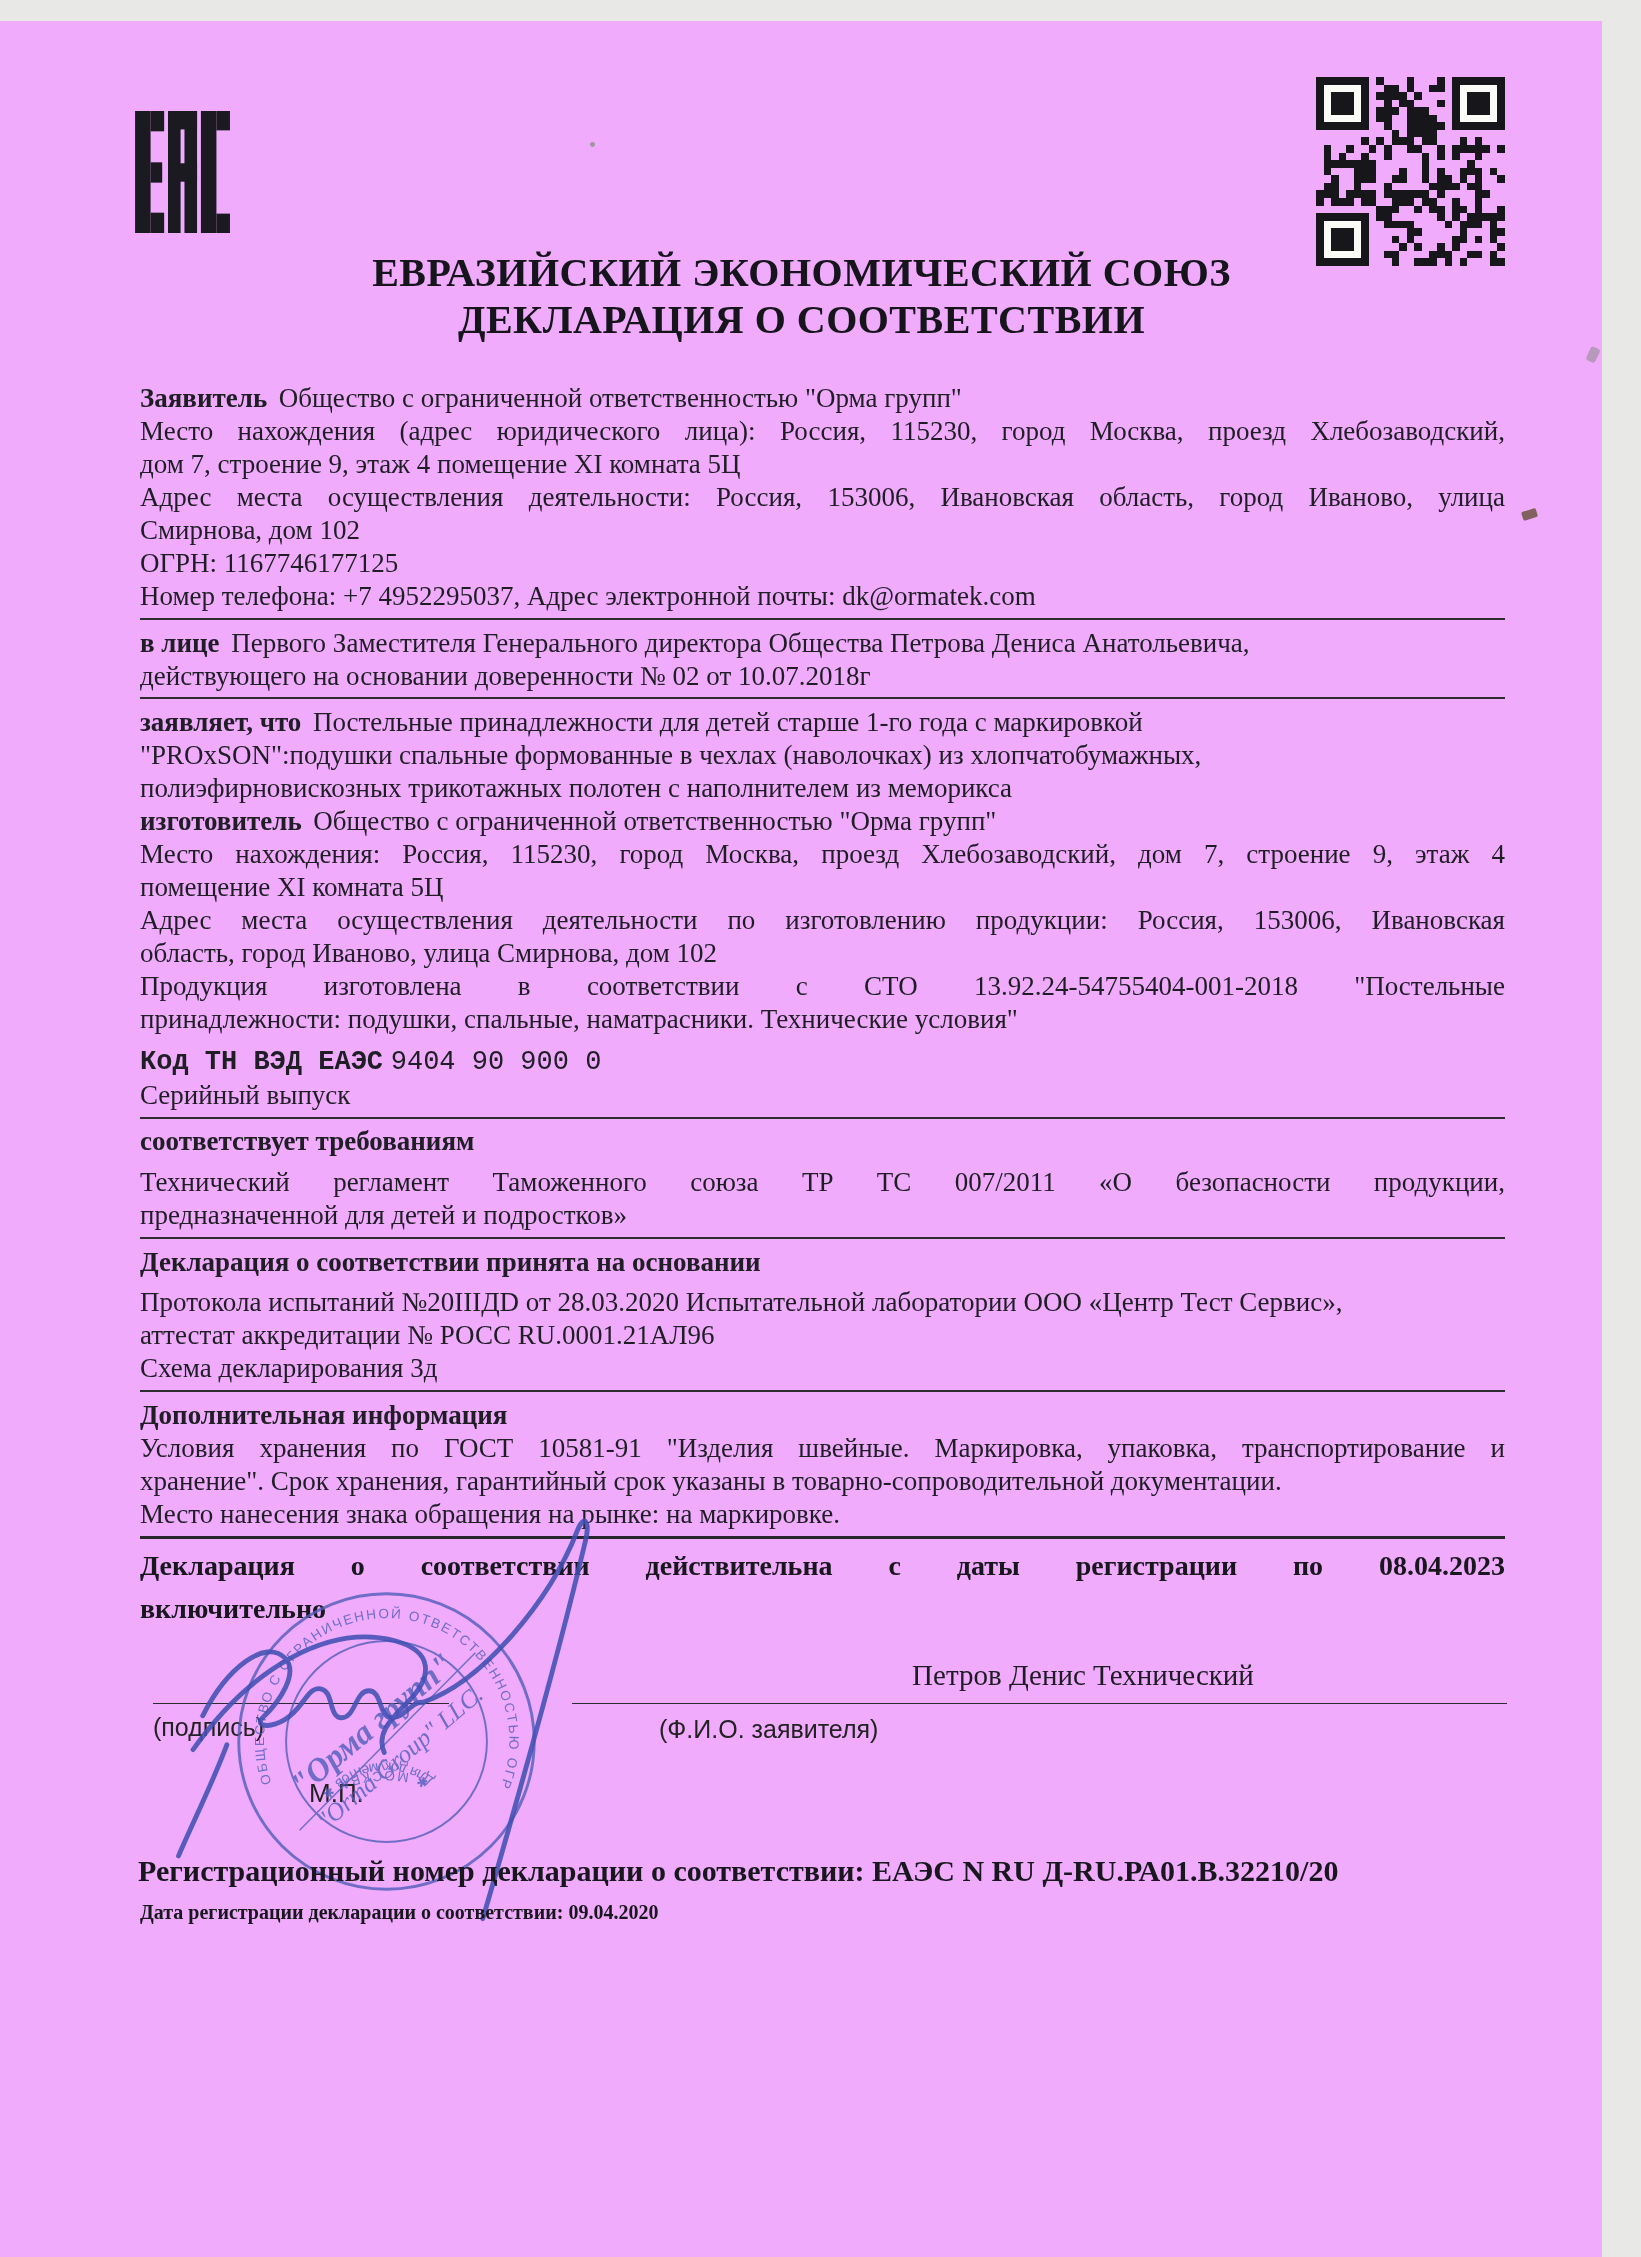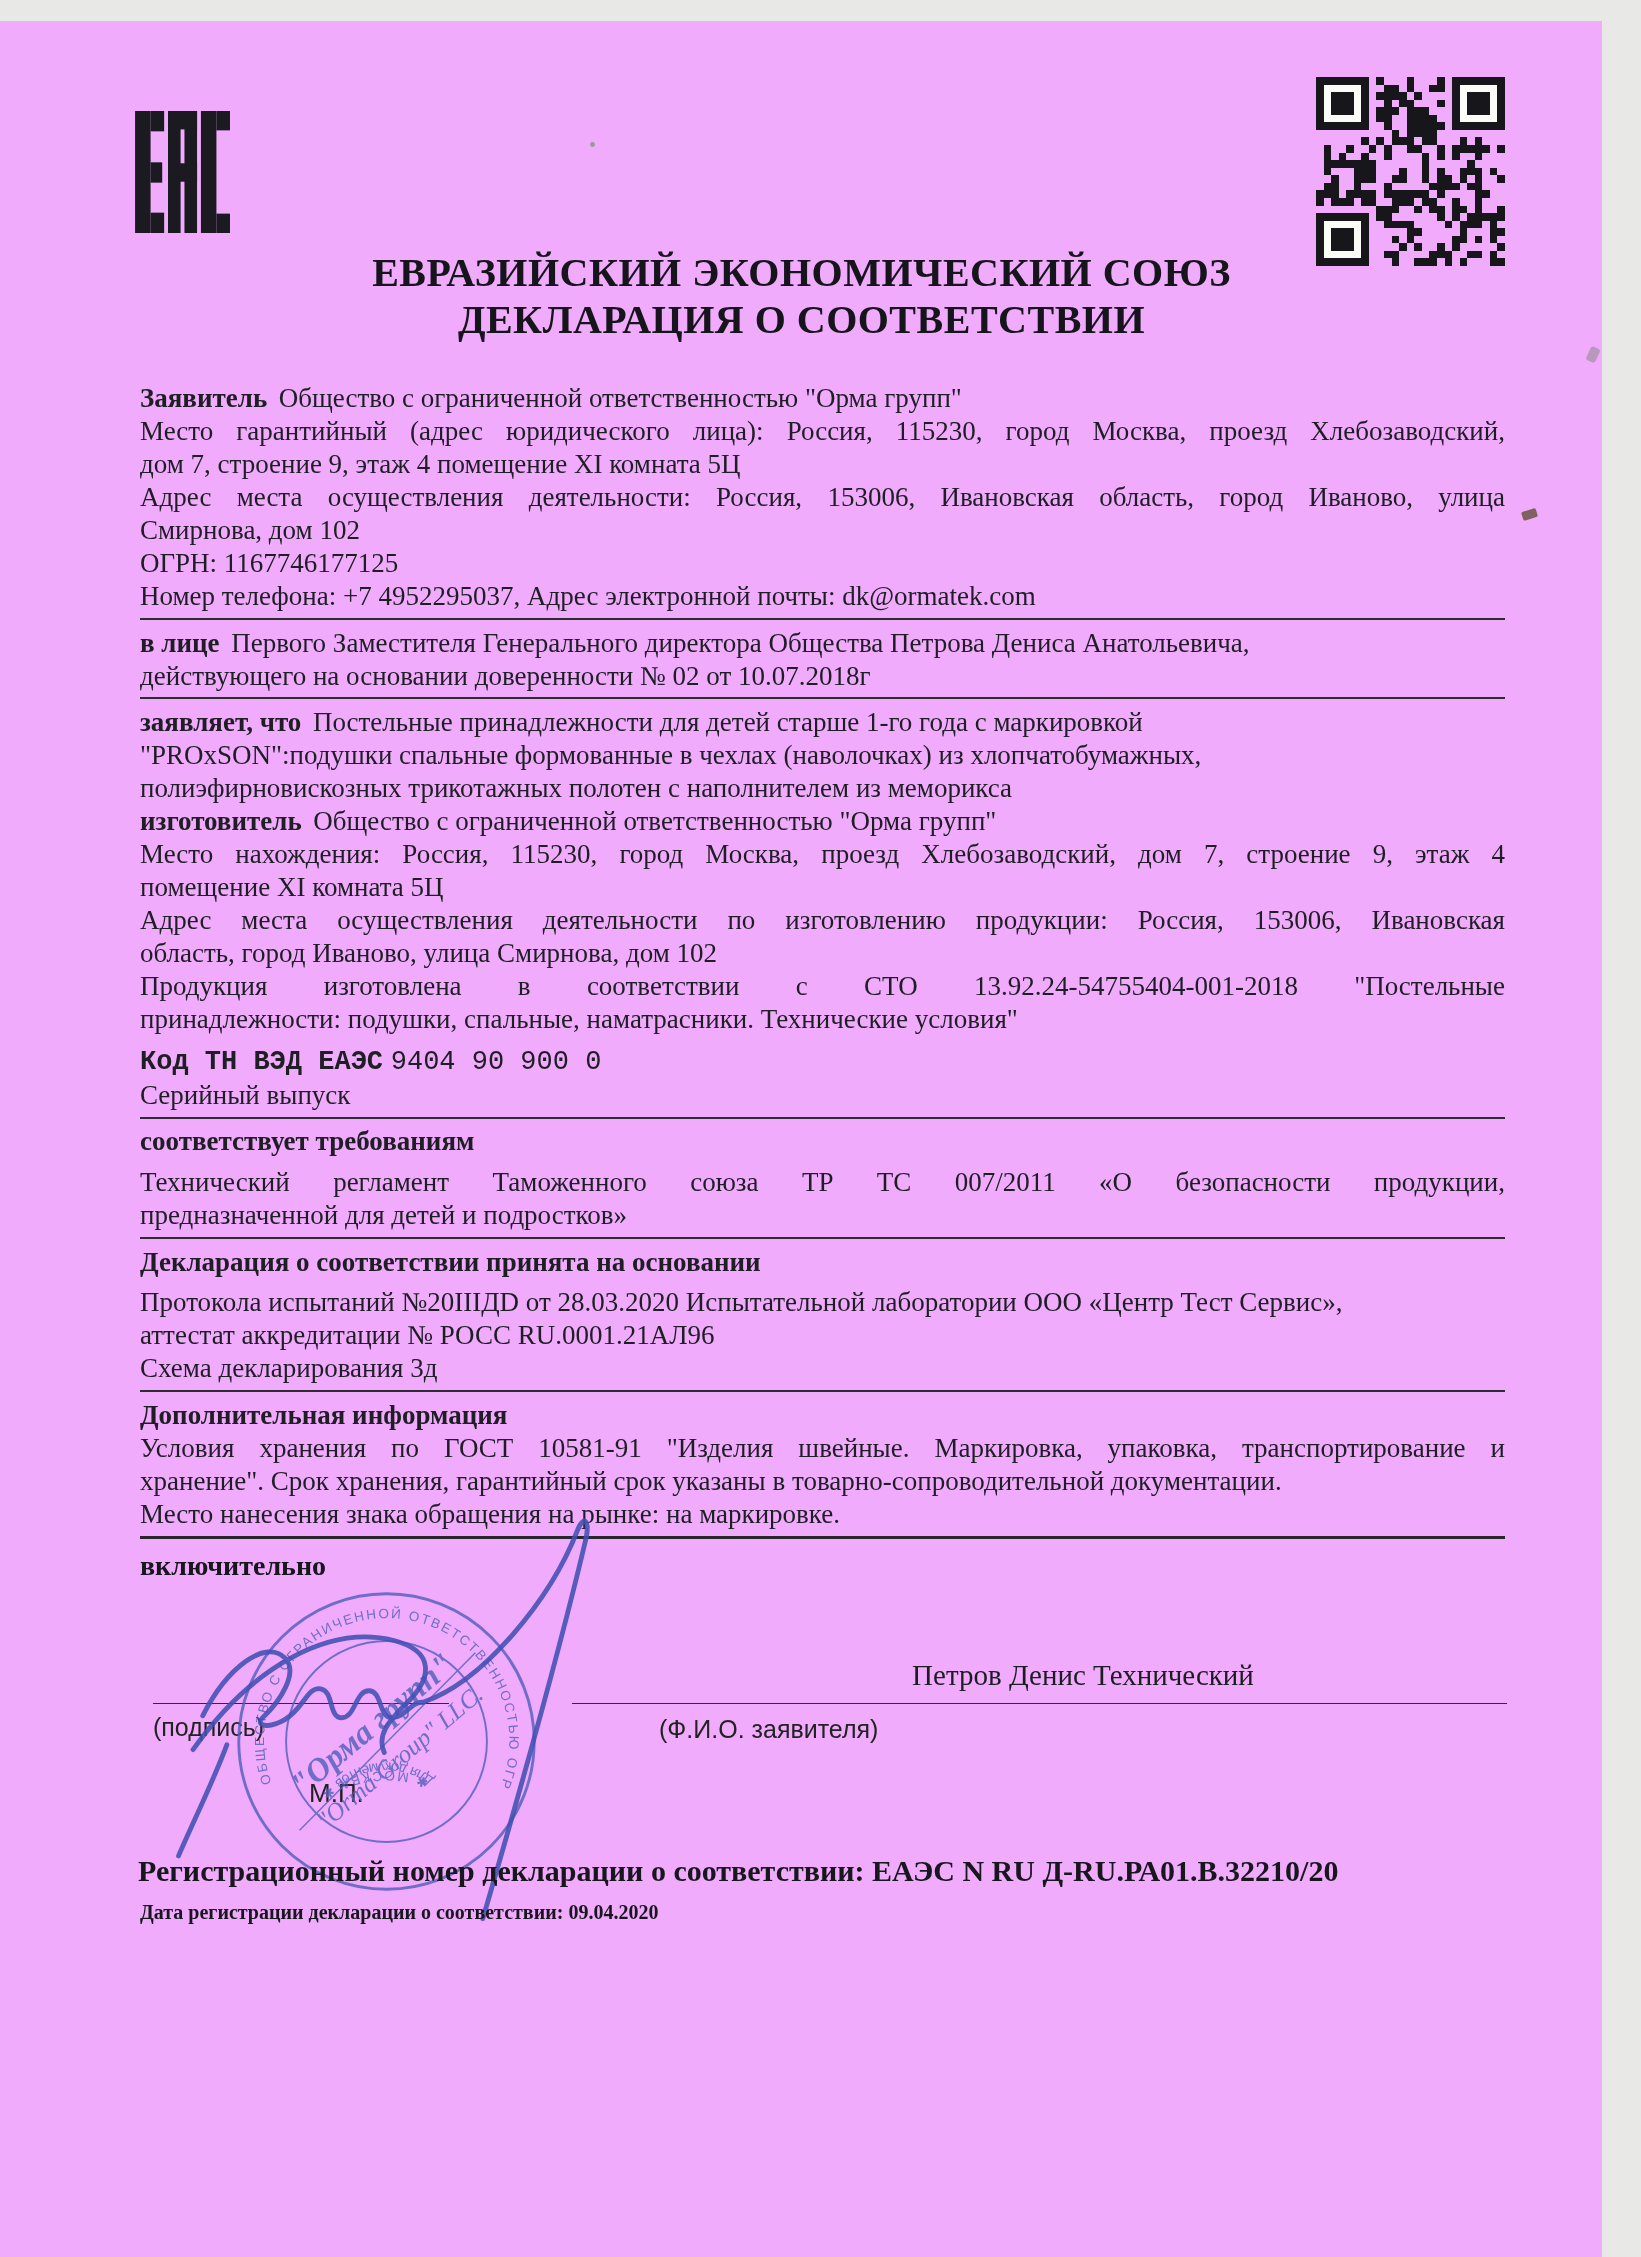--- a/index.html
+++ b/index.html
@@ -278,21 +278,21 @@
     </svg>
 
   <div class="titles">
     <div>ЕВРАЗИЙСКИЙ ЭКОНОМИЧЕСКИЙ СОЮЗ</div>
     <div>ДЕКЛАРАЦИЯ О СООТВЕТСТВИИ</div>
   </div>
 
   <div class="doc-body">
 
     <div class="ln"><span class="bl">Заявитель</span><span>Общество с ограниченной ответственностью "Орма групп"</span></div>
-    <div class="ln jl">Место гарантийный (адрес юридического лица): Россия, 115230, город Москва, проезд Хлебозаводский,</div>
+    <div class="ln jl">Место нахождения (адрес юридического лица): Россия, 115230, город Москва, проезд Хлебозаводский,</div>
     <div class="ln">дом 7, строение 9, этаж 4 помещение XI комната 5Ц</div>
     <div class="ln jl">Адрес места осуществления деятельности: Россия, 153006, Ивановская область, город Иваново, улица</div>
     <div class="ln">Смирнова, дом 102</div>
     <div class="ln">ОГРН: 1167746177125</div>
     <div class="ln">Номер телефона: +7 4952295037, Адрес электронной почты: dk@ormatek.com</div>
     <hr class="rule">
 
     <div class="ln mt6"><span class="bl">в лице</span><span>Первого Заместителя Генерального директора Общества Петрова Дениса Анатольевича,</span></div>
     <div class="ln">действующего на основании доверенности № 02 от 10.07.2018г</div>
     <hr class="rule">
@@ -321,20 +321,21 @@
     <div class="ln">аттестат аккредитации № РОСС RU.0001.21АЛ96</div>
     <div class="ln">Схема декларирования 3д</div>
     <hr class="rule">
 
     <div class="ln" style="font-weight:bold">Дополнительная информация</div>
     <div class="ln jl">Условия хранения по ГОСТ 10581-91 "Изделия швейные. Маркировка, упаковка, транспортирование и</div>
     <div class="ln">хранение". Срок хранения, гарантийный срок указаны в товарно-сопроводительной документации.</div>
     <div class="ln">Место нанесения знака обращения на рынке: на маркировке.</div>
     <hr class="thick">
 
+    <div class="validity jl">Декларация о соответствии действительна с даты регистрации по 08.04.2023</div>
     <div class="validity">включительно</div>
   </div>
 
   <div class="sigline-l"></div>
   <div class="lbl-sign">(подпись)</div>
   <div class="mp">М.П.</div>
   <div class="fio-name">Петров Денис Технический</div>
   <div class="sigline-r"></div>
   <div class="lbl-fio">(Ф.И.О. заявителя)</div>
 

